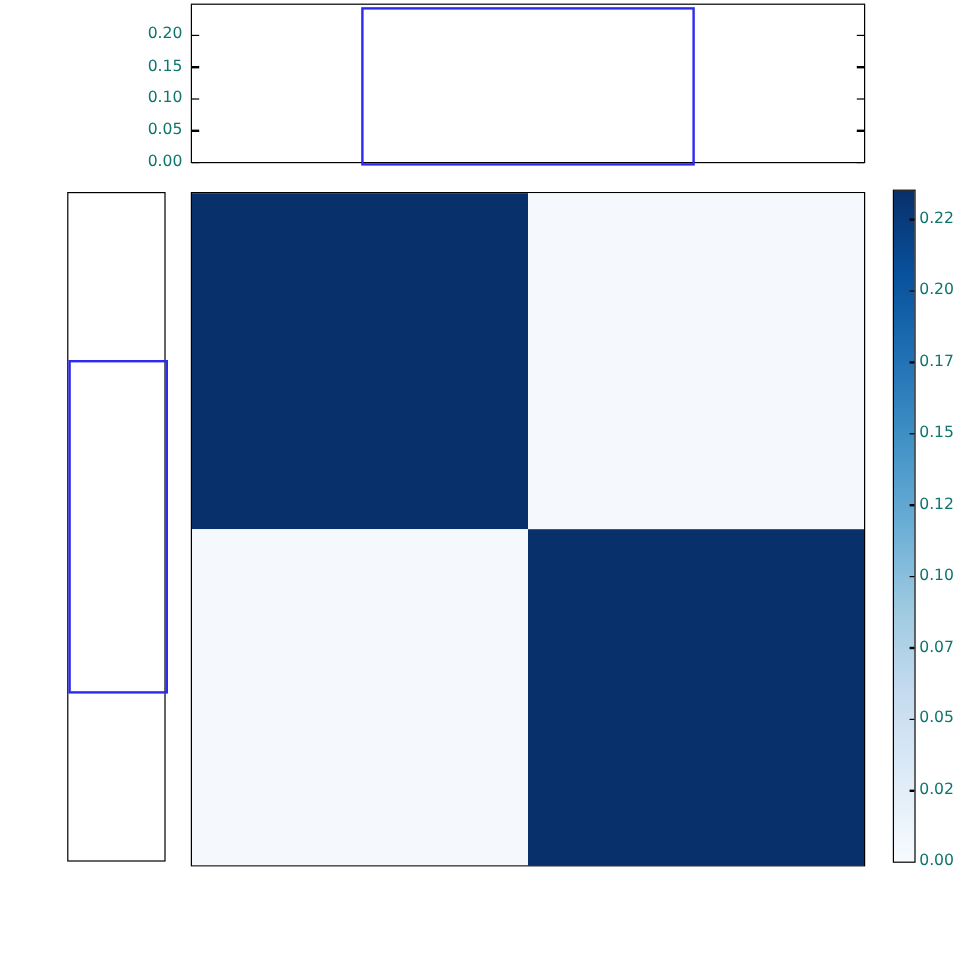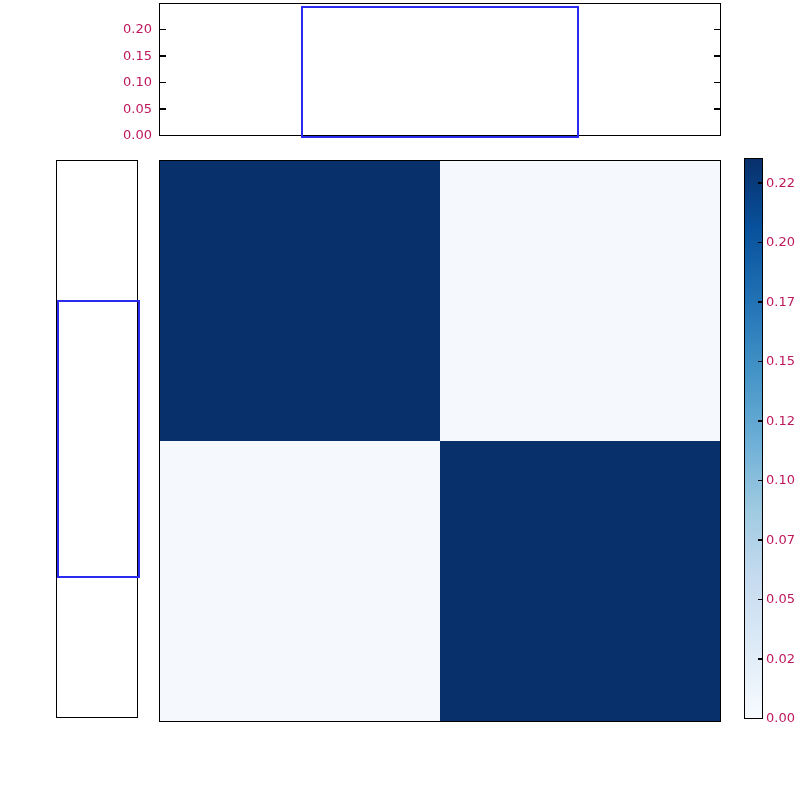--- a/index.html
+++ b/index.html
@@ -46,21 +46,21 @@
     position: absolute;
     background: #000000;
     height: 1.5px;
     width: 4px;
     right: 0;
   }
   .tick-label {
     position: absolute;
     font-size: 13px;
     line-height: 18px;
-    color: #be185d;
+    color: #0f766e;
     white-space: nowrap;
   }
   .ylab { width: 48px; text-align: right; }
   .cblab { width: 42px; text-align: left; }
 </style>
 </head>
 <body>
 
 <div id="fig">
 

